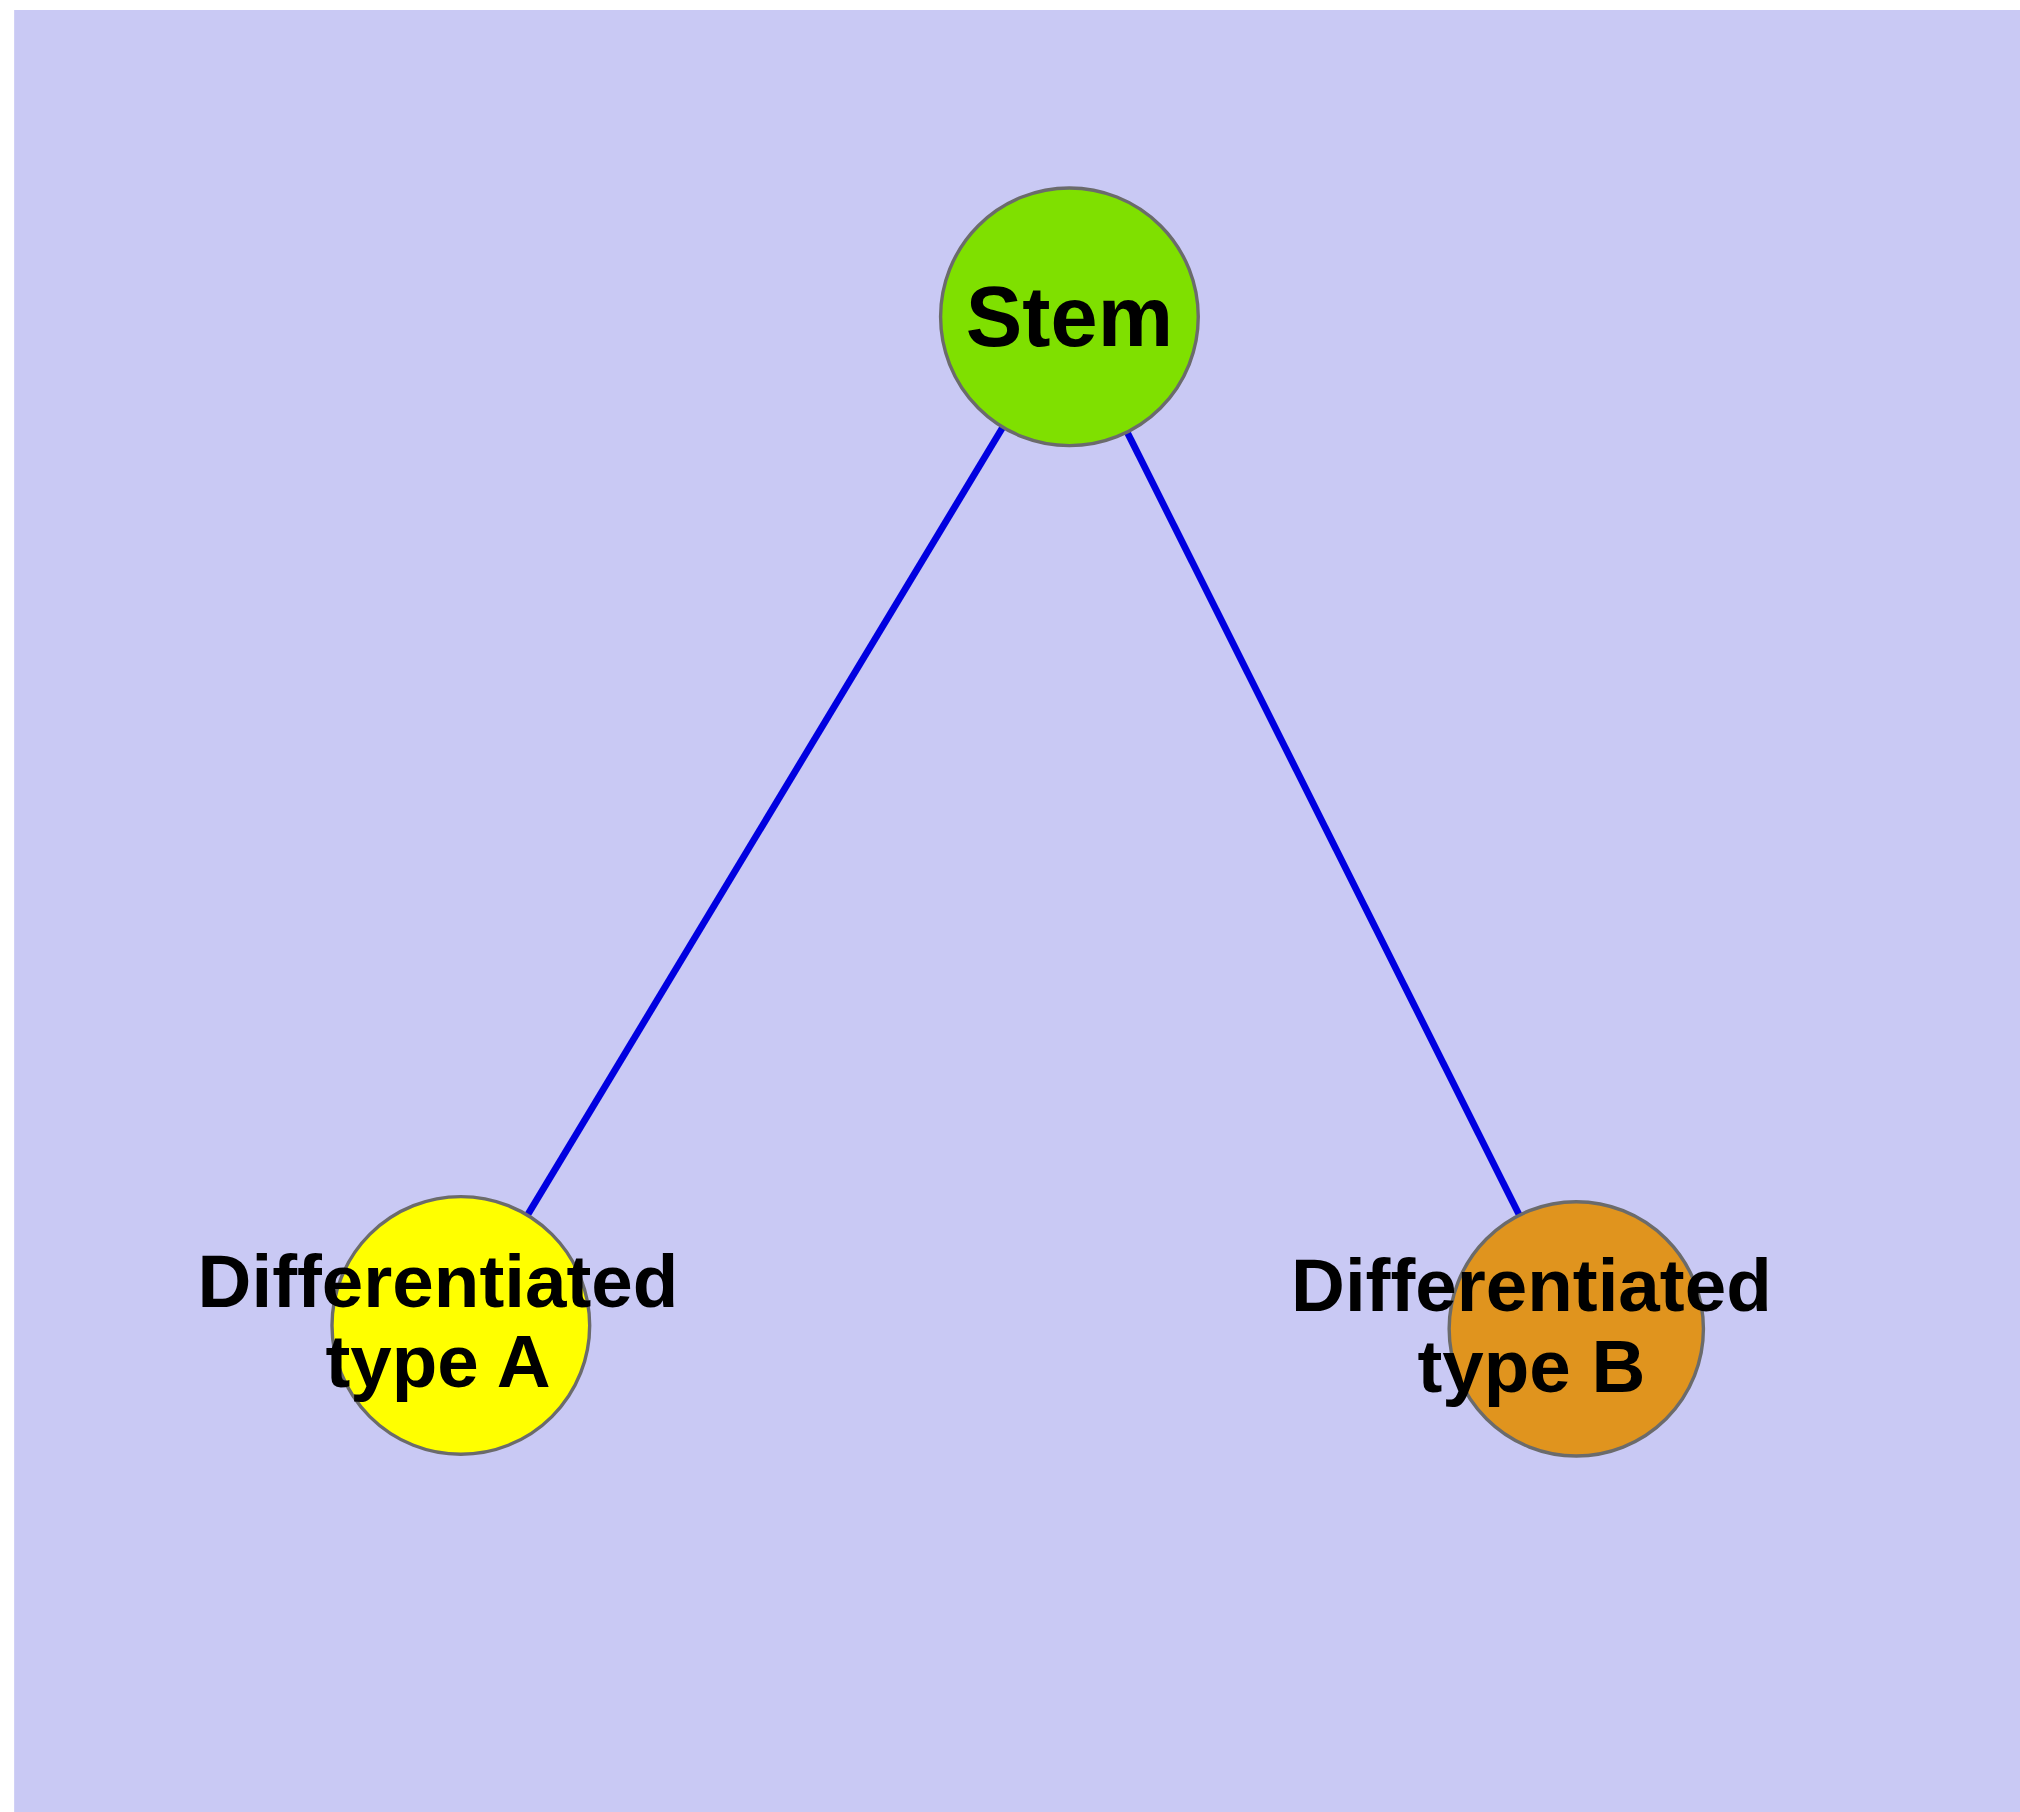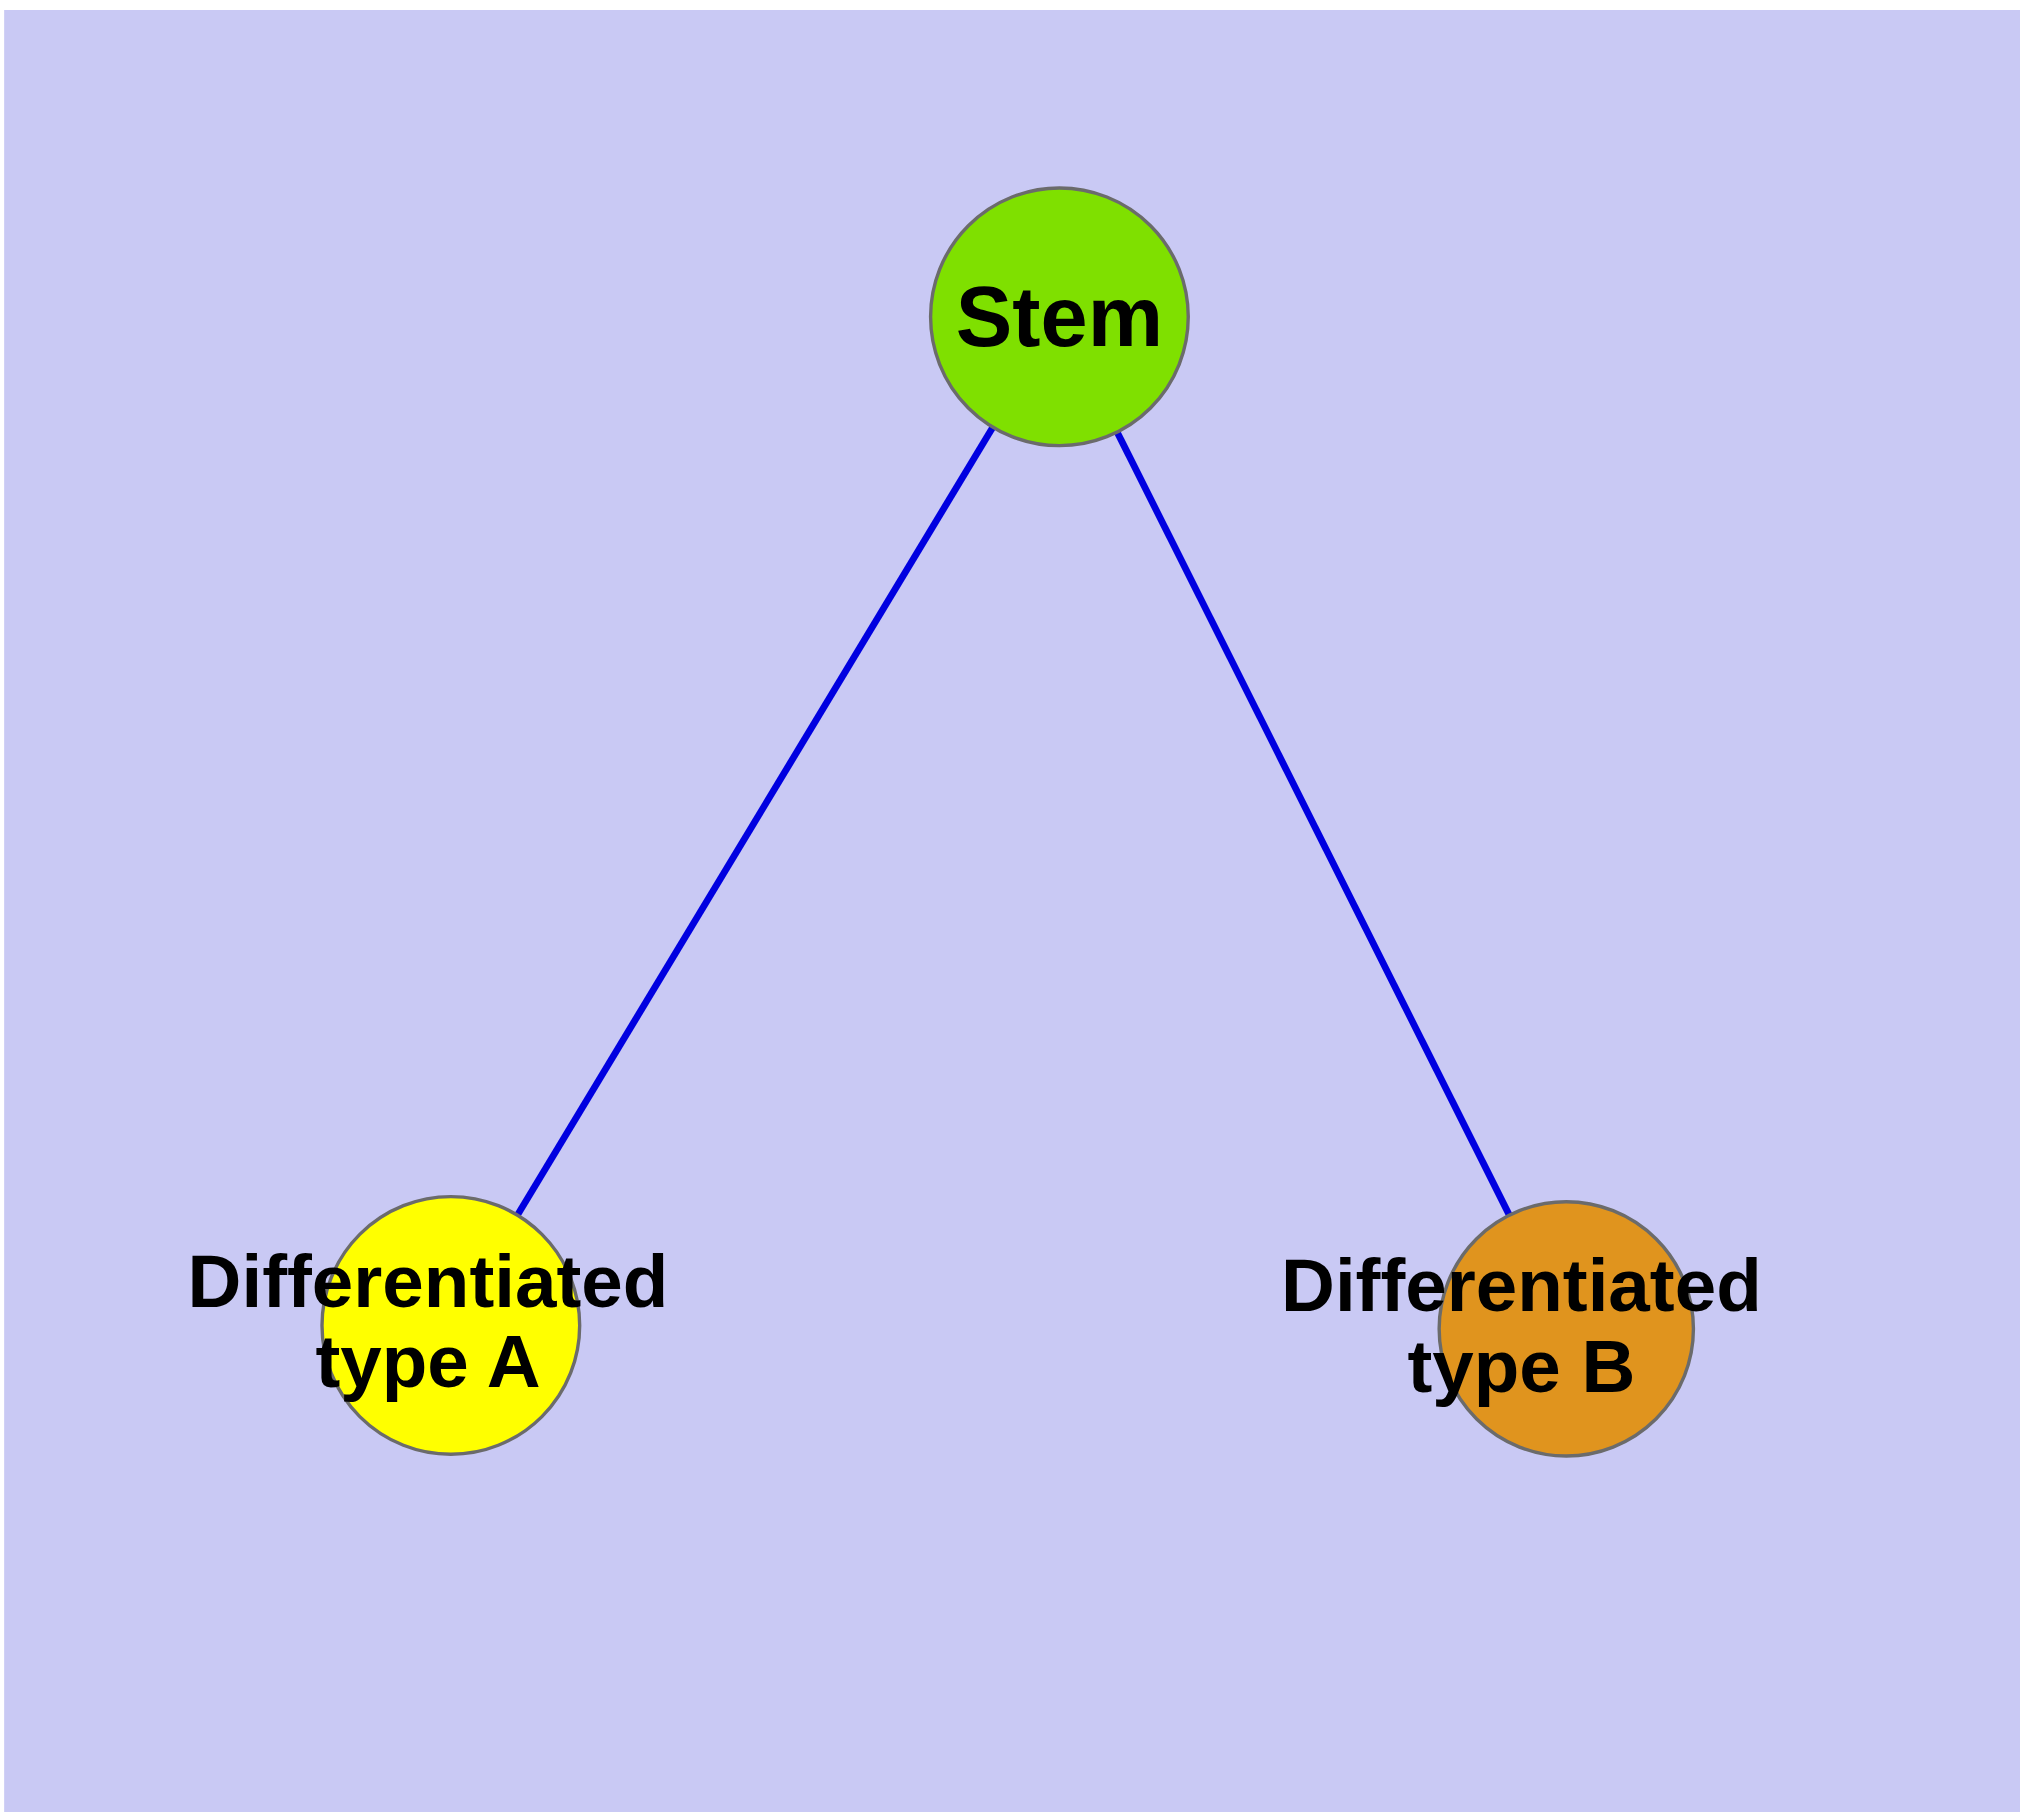--- a/index.html
+++ b/index.html
@@ -9,21 +9,21 @@
   body {
     width: 2021px;
     height: 1812px;
     background: #ffffff;
     font-family: "Liberation Sans", "DejaVu Sans", sans-serif;
     position: relative;
     overflow: hidden;
   }
   .diagram-canvas {
     position: absolute;
-    left: 4px;
+    left: 14px;
     top: 10.2px;
     width: 1615px;
     height: 1802px;
   }
   svg {
     display: block;
   }
   .graph-text {
     font-family: "Liberation Sans", "DejaVu Sans", sans-serif;
     font-weight: bold;

